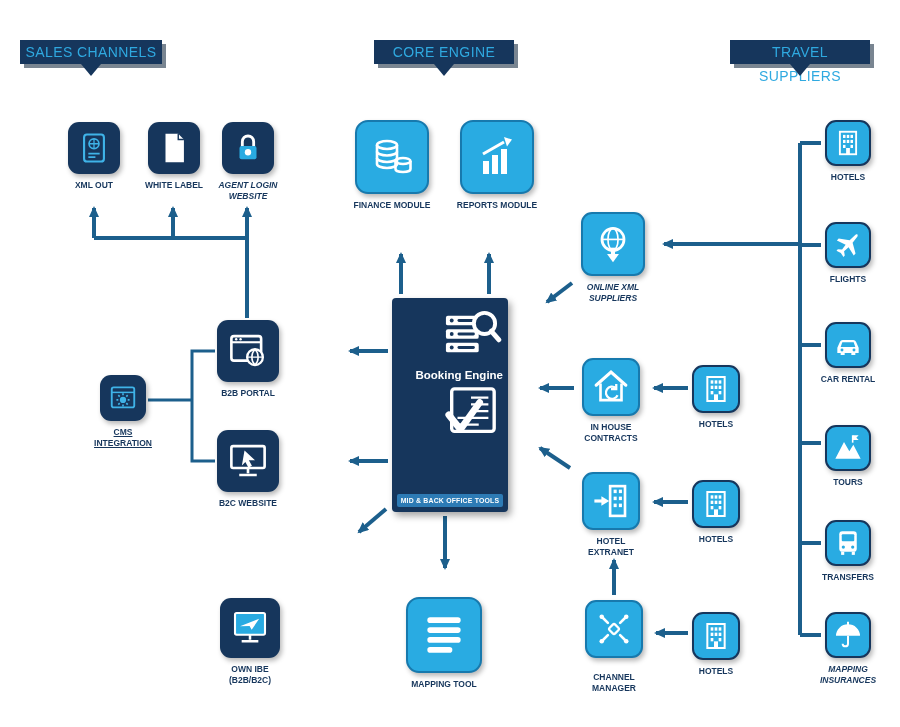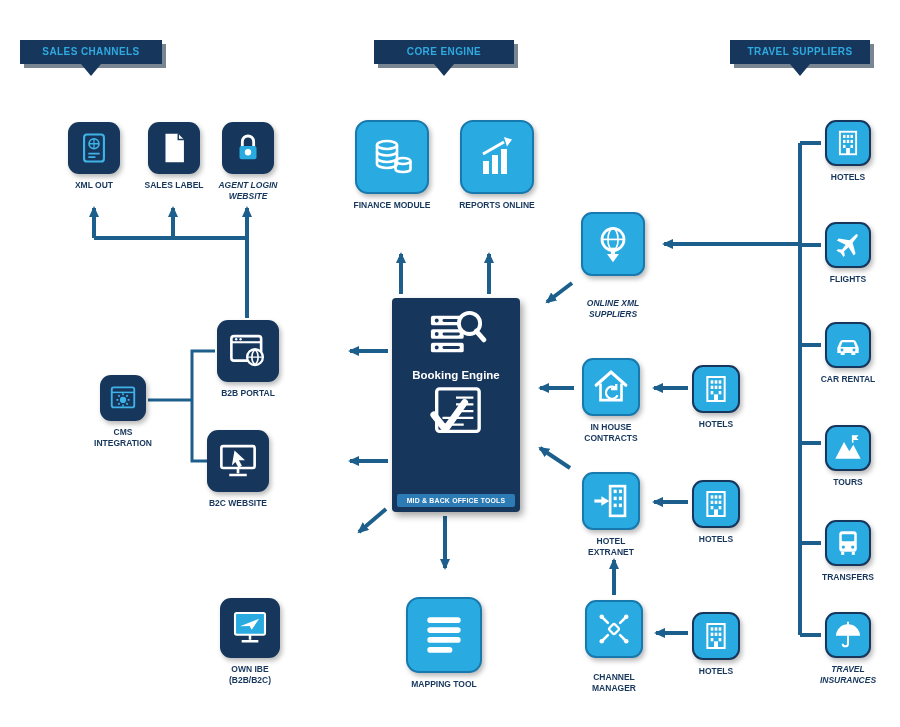--- a/index.html
+++ b/index.html
@@ -4,21 +4,21 @@
 <style>
   * { margin:0; padding:0; box-sizing:border-box; }
   html,body { background:#ffffff; font-family:"Liberation Sans", sans-serif; }
   .canvas { position:relative; width:900px; height:727px; background:#ffffff; overflow:hidden; }
 
   .arrows { position:absolute; left:0; top:0; pointer-events:none; }
 
   .hdr {
     position:absolute; height:24px; width:142px;
     background:#16365c; color:#2fa9e0;
-    font-size:10px; font-weight:bold; letter-spacing:.4px;
+    font-size:14px; font-weight:normal; letter-spacing:.4px;
     text-align:center; line-height:24px;
     box-shadow:4px 4px 0 rgba(11,32,55,.55);
   }
   .hdr::after {
     content:''; position:absolute; top:100%; left:50%; margin-left:-10px;
     border-left:10px solid transparent; border-right:10px solid transparent;
     border-top:12px solid #16365c;
   }
 
   .node { position:absolute; width:90px; display:flex; flex-direction:column; align-items:center; }
@@ -36,30 +36,30 @@
   .sz60 { width:60px; height:60px; }
   .sz62 { width:62px; height:62px; }
   .sz64 { width:64px; height:64px; }
   .sz74 { width:74px; height:74px; border-radius:13px; }
   .sz76 { width:76px; height:76px; border-radius:13px; }
 
   .lbl {
     margin-top:6px; font-size:8.5px; font-weight:bold; color:#16365c;
     text-align:center; line-height:1.25; width:86px;
   }
-  .w68 .lbl { width:68px; }
+  .w68 .lbl { width:68px;text-decoration:underline; }
   .w64 .lbl { width:64px;font-style:italic; }
   .w60 .lbl { width:60px; }
   .w54 .lbl { width:54px; }
 
   .engine {
-    position:absolute; left:392px; top:298px; width:128px; height:214px;
+    position:absolute; left:392px; top:298px; width:116px; height:214px;
     background:#16365c; border-radius:4px;
     box-shadow:3px 4px 7px rgba(0,0,0,.35);
-    display:flex; flex-direction:column; align-items:center;
+    display:flex; flex-direction:column; align-items:flex-end;
     padding:10px 5px 5px;
   }
   .engine-title { color:#fff; font-size:11.5px; font-weight:bold; margin:3px 0 4px; }
   .engine-footer {
     margin-top:auto; width:100%; background:#2d7bb5; color:#fff;
     font-size:6.9px; font-weight:bold; text-align:center;
     padding:3px 0; border-radius:2px; letter-spacing:.2px;
   }
 </style>
 </head>
@@ -121,21 +121,21 @@
     <div class="lbl">XML OUT</div>
   </div>
 
   <div class="node" style="left:129px; top:122px;">
     <div class="ib navy sz52">
       <svg width="34" height="34" viewBox="0 0 48 48">
         <path d="M12 4 h18 l8 8 v32 h-26 z" fill="#ffffff"></path>
         <path d="M30 4 v8 h8" fill="none" stroke="#16365c" stroke-width="2"></path>
       </svg>
     </div>
-    <div class="lbl">SALES LABEL</div>
+    <div class="lbl">WHITE LABEL</div>
   </div>
 
   <div class="node w64" style="left:203px; top:122px;">
     <div class="ib navy sz52">
       <svg width="34" height="34" viewBox="0 0 48 48">
         <path d="M16 22 v-7 a8 8 0 0 1 16 0 v7" fill="none" stroke="#ffffff" stroke-width="4"></path>
         <rect x="12" y="21" width="24" height="19" rx="3" fill="#29abe2"></rect>
         <circle cx="24" cy="30" r="4.5" fill="#ffffff"></circle>
       </svg>
     </div>
@@ -163,21 +163,21 @@
         <path d="M6 15 h36" stroke="#3fb3e8" stroke-width="2.4"></path>
         <circle cx="24" cy="27" r="5" fill="#3fb3e8"></circle>
         <g stroke="#3fb3e8" stroke-width="2.6">
           <path d="M24 19.5 v-3 M24 34.5 v3 M16.5 27 h-3 M34.5 27 h-3 M18.7 21.7 l-2.2 -2.2 M31.5 34.5 l-2.2 -2.2 M18.7 32.3 l-2.2 2.2 M31.5 19.5 l-2.2 2.2"></path>
         </g>
       </svg>
     </div>
     <div class="lbl">CMS INTEGRATION</div>
   </div>
 
-  <div class="node" style="left:193px; top:430px;justify-content:flex-end;">
+  <div class="node" style="left:203px; top:430px;justify-content:flex-end;">
     <div class="ib navy sz62">
       <svg width="42" height="42" viewBox="0 0 48 48">
         <rect x="5" y="7" width="38" height="25" rx="2" fill="none" stroke="#ffffff" stroke-width="3"></rect>
         <path d="M24 32 v6 M14 40 h20" stroke="#ffffff" stroke-width="3"></path>
         <path d="M20 12 l12 11 -7 0 3.5 6.5 -4 2.2 -3.5 -6.5 -4 4 z" fill="#ffffff"></path>
       </svg>
     </div>
     <div class="lbl">B2C WEBSITE</div>
   </div>
 
@@ -209,21 +209,21 @@
   <div class="node" style="left:452px; top:120px;">
     <div class="ib blue sz74">
       <svg width="48" height="48" viewBox="0 0 48 48">
         <rect x="10" y="28" width="6" height="13" fill="#ffffff"></rect>
         <rect x="19" y="22" width="6" height="19" fill="#ffffff"></rect>
         <rect x="28" y="16" width="6" height="25" fill="#ffffff"></rect>
         <path d="M10 21 L31 9" stroke="#ffffff" stroke-width="3"></path>
         <path d="M31 4 l8 2.5 -5 7 z" fill="#ffffff"></path>
       </svg>
     </div>
-    <div class="lbl">REPORTS ONLINE</div>
+    <div class="lbl">REPORTS MODULE</div>
   </div>
 
   <div class="engine">
     <div>
       <svg width="64" height="54" viewBox="0 0 64 56">
         <g fill="#ffffff">
           <rect x="6" y="8" width="34" height="10" rx="2"></rect>
           <rect x="6" y="22" width="34" height="10" rx="2"></rect>
           <rect x="6" y="36" width="34" height="10" rx="2"></rect>
         </g>
@@ -257,21 +257,21 @@
       <svg width="50" height="50" viewBox="0 0 48 48" fill="#ffffff">
         <rect x="8" y="7" width="32" height="5.5" rx="2.7"></rect>
         <rect x="8" y="16.5" width="32" height="5.5" rx="2.7"></rect>
         <rect x="8" y="26" width="32" height="5.5" rx="2.7"></rect>
         <rect x="8" y="35.5" width="24" height="5.5" rx="2.7"></rect>
       </svg>
     </div>
     <div class="lbl">MAPPING TOOL</div>
   </div>
 
-  <div class="node w64" style="left:568px; top:212px;gap:16px;">
+  <div class="node w64" style="left:568px; top:212px;">
     <div class="ib blue sz64">
       <svg width="44" height="44" viewBox="0 0 48 48">
         <circle cx="24" cy="19" r="12" fill="none" stroke="#ffffff" stroke-width="3"></circle>
         <ellipse cx="24" cy="19" rx="5.5" ry="12" fill="none" stroke="#ffffff" stroke-width="1.8"></ellipse>
         <path d="M12 19 h24" stroke="#ffffff" stroke-width="1.8"></path>
         <path d="M24 28 v8" stroke="#ffffff" stroke-width="4.5"></path>
         <path d="M17.5 35 l6.5 9 6.5 -9 z" fill="#ffffff"></path>
       </svg>
     </div>
     <div class="lbl">ONLINE XML SUPPLIERS</div>
@@ -458,16 +458,16 @@
   </div>
 
   <div class="node w64" style="left:803px; top:612px;">
     <div class="ib blueb sz46">
       <svg width="32" height="32" viewBox="0 0 48 48">
         <path d="M6 25 a18 17 0 0 1 36 0 z" fill="#ffffff"></path>
         <path d="M24 25 v12 a4 4 0 0 1 -8 0" fill="none" stroke="#ffffff" stroke-width="3"></path>
         <path d="M24 4 v5" stroke="#ffffff" stroke-width="3"></path>
       </svg>
     </div>
-    <div class="lbl">TRAVEL INSURANCES</div>
+    <div class="lbl">MAPPING INSURANCES</div>
   </div>
 
 </div>
 
 </body></html>

